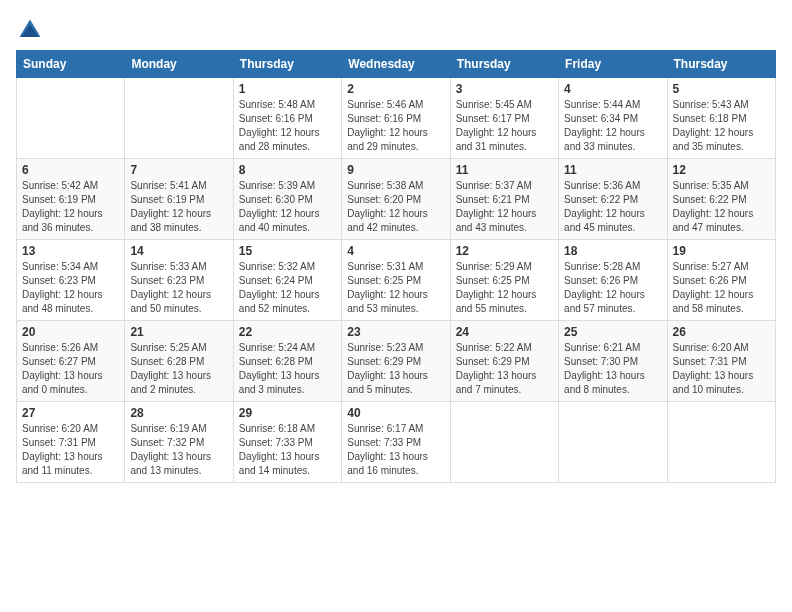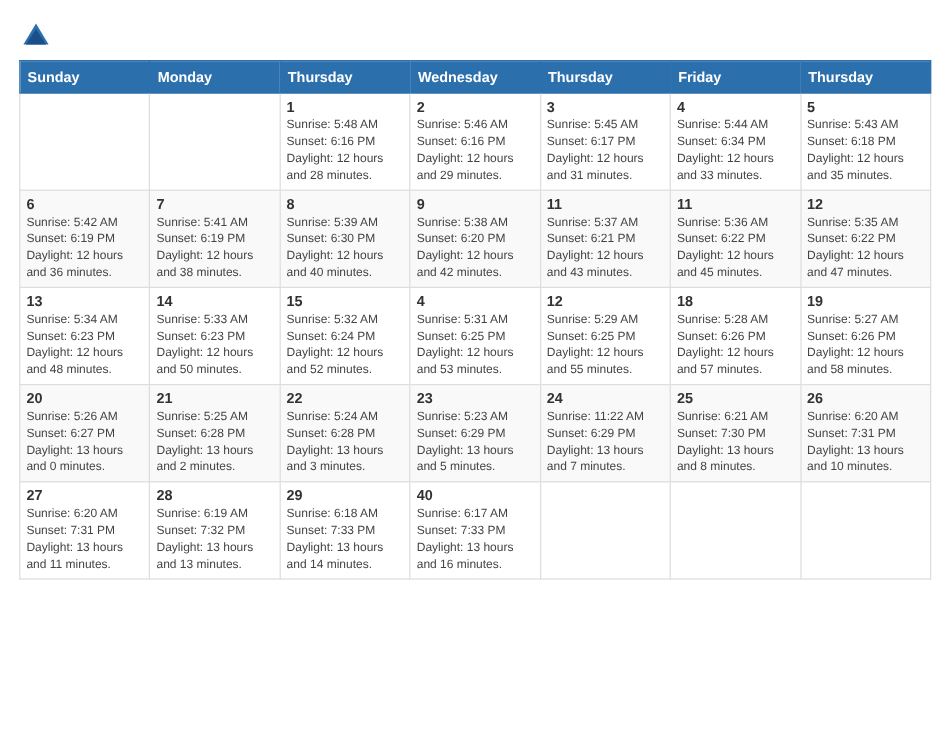--- a/index.html
+++ b/index.html
@@ -258,21 +258,21 @@
 Daylight: 13 hours and 3 minutes.</div>
         </td>
         <td>
           <span class="day-number">23</span>
           <div class="day-info">Sunrise: 5:23 AM
 Sunset: 6:29 PM
 Daylight: 13 hours and 5 minutes.</div>
         </td>
         <td>
           <span class="day-number">24</span>
-          <div class="day-info">Sunrise: 11:22 AM
+          <div class="day-info">Sunrise: 5:22 AM
 Sunset: 6:29 PM
 Daylight: 13 hours and 7 minutes.</div>
         </td>
         <td>
           <span class="day-number">25</span>
           <div class="day-info">Sunrise: 6:21 AM
 Sunset: 7:30 PM
 Daylight: 13 hours and 8 minutes.</div>
         </td>
         <td>

